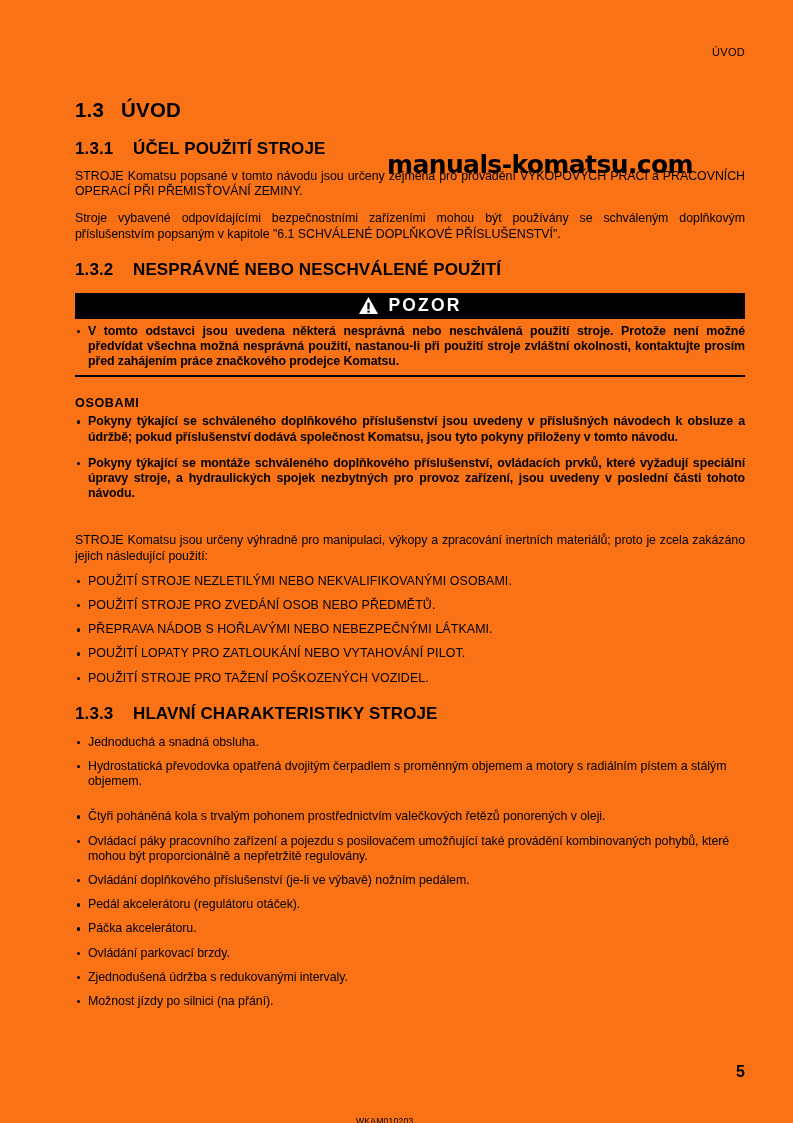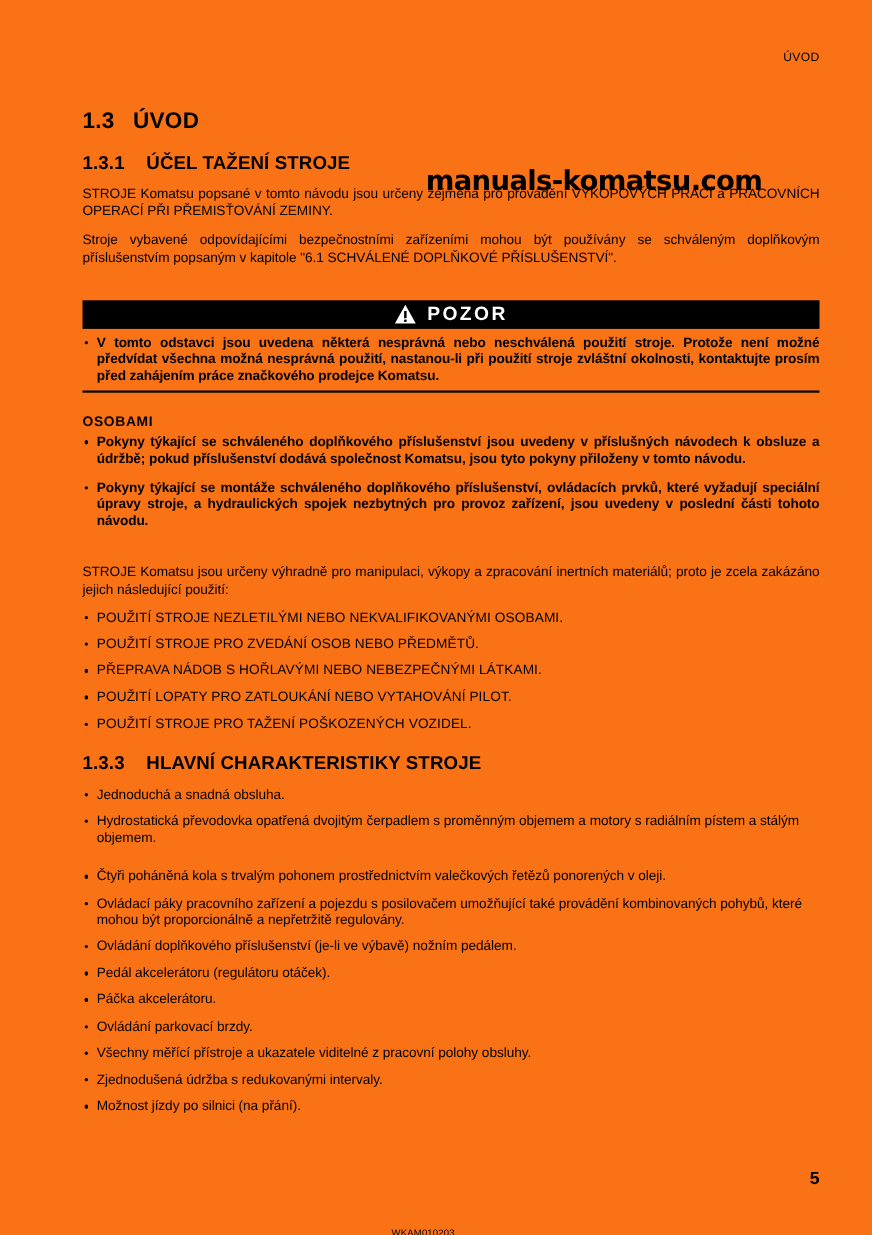--- a/index.html
+++ b/index.html
@@ -182,33 +182,36 @@
 
     <div style="height:98px"></div>
 
     <div class="h1">
       <span class="num">1.3</span><span>ÚVOD</span>
     </div>
 
     <div style="height:17px"></div>
 
     <div class="h2">
-      <span class="num">1.3.1</span><span>ÚČEL TAŽENÍ STROJE</span>
+      <span class="num">1.3.1</span><span>ÚČEL POUŽITÍ STROJE</span>
     </div>
 
     <div style="height:10px"></div>
 
     <p class="para">STROJE Komatsu popsané v tomto návodu jsou určeny zejména pro provádění VÝKOPOVÝCH PRACÍ a PRACOVNÍCH OPERACÍ PŘI PŘEMISŤOVÁNÍ ZEMINY.</p>
 
     <div style="height:12px"></div>
 
     <p class="para">Stroje vybavené odpovídajícími bezpečnostními zařízeními mohou být používány se schváleným doplňkovým příslušenstvím popsaným v kapitole "6.1 SCHVÁLENÉ DOPLŇKOVÉ PŘÍSLUŠENSTVÍ".</p>
 
     <div style="height:18px"></div>
 
+    <div class="h2">
+      <span class="num">1.3.2</span><span>NESPRÁVNÉ NEBO NESCHVÁLENÉ POUŽITÍ</span>
+    </div>
 
     <div style="height:13px"></div>
 
     <div class="warn-bar">
       <span class="tri">
         <svg viewBox="0 0 22 20" width="21" height="19" aria-hidden="true">
           <polygon points="11,1 21,19 1,19" fill="#ffffff"></polygon>
           <rect x="9.8" y="7" width="2.4" height="7" fill="#000000"></rect>
           <rect x="9.8" y="15.3" width="2.4" height="2.2" fill="#000000"></rect>
         </svg>
@@ -259,21 +262,20 @@
 
     <ul class="blist feat">
       <li>Jednoduchá a snadná obsluha.</li>
       <li style="margin-top:9px">Hydrostatická převodovka opatřená dvojitým čerpadlem s proměnným objemem a motory s radiálním pístem a stálým objemem.</li>
       <li style="margin-top:20px">Čtyři poháněná kola s trvalým pohonem prostřednictvím valečkových řetězů ponorených v oleji.</li>
       <li style="margin-top:9px">Ovládací páky pracovního zařízení a pojezdu s posilovačem umožňující také provádění kombinovaných pohybů, které mohou být proporcionálně a nepřetržitě regulovány.</li>
       <li style="margin-top:9px">Ovládání doplňkového příslušenství (je-li ve výbavě) nožním pedálem.</li>
       <li style="margin-top:9px">Pedál akcelerátoru (regulátoru otáček).</li>
       <li style="margin-top:9px">Páčka akcelerátoru.</li>
       <li style="margin-top:9px">Ovládání parkovací brzdy.</li>
-      <li style="margin-top:9px">Všechny měřící přístroje a ukazatele viditelné z pracovní polohy obsluhy.</li>
       <li style="margin-top:9px">Zjednodušená údržba s redukovanými intervaly.</li>
       <li style="margin-top:9px">Možnost jízdy po silnici (na přání).</li>
     </ul>
 
   </div>
 
   <div class="watermark">manuals-komatsu.com</div>
 
   <div class="footer-code">WKAM010203</div>
   <div class="footer-page">5</div>

